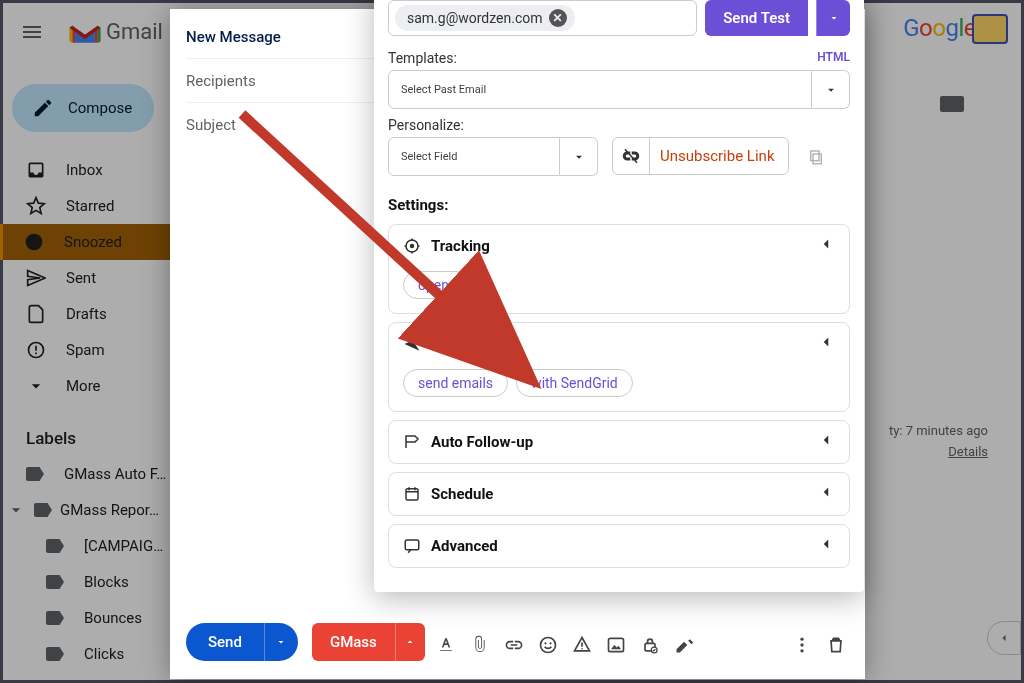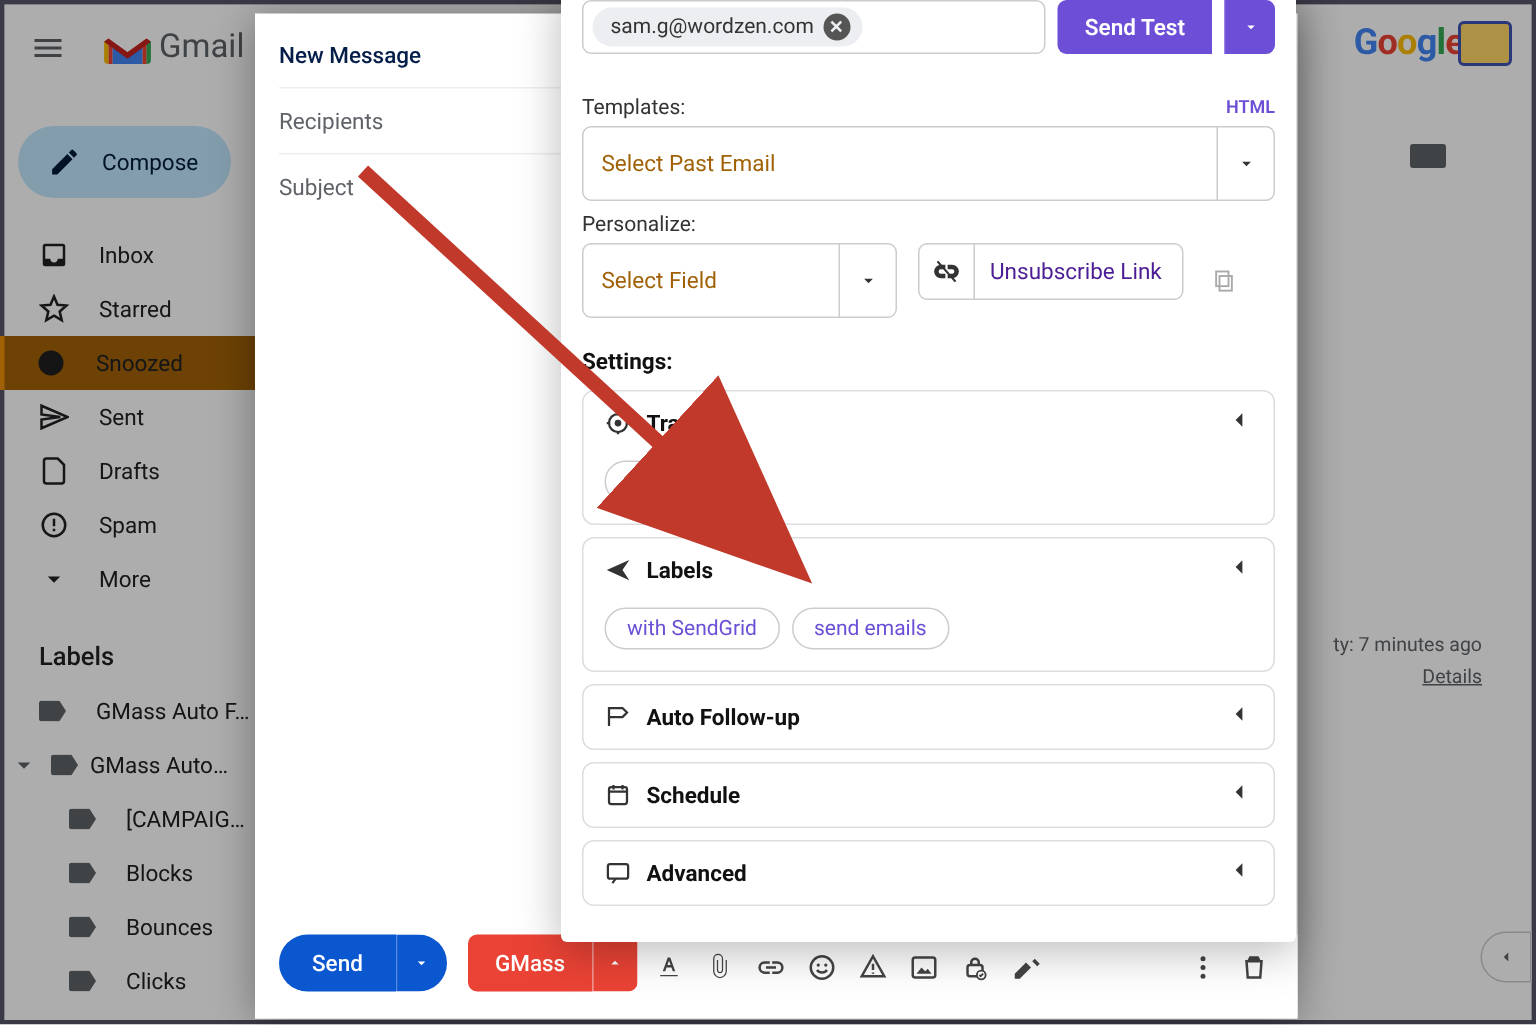--- a/index.html
+++ b/index.html
@@ -8,21 +8,21 @@
   .dim-overlay { position: absolute; inset: 3px; background: rgba(0,0,0,0.32); z-index: 50; pointer-events: none; }
 
   
   .gm-header { height: 64px; display: flex; align-items: center; padding: 0 16px; gap: 20px; position: relative; z-index: 10; }
   .gm-menu { width: 32px; height: 32px; display: flex; align-items: center; justify-content: center; color: #5f6368; }
   .gm-menu svg { width: 24px; height: 24px; fill: currentColor; }
   .gm-logo { display: flex; gap: 4px; font-size: 22px; color: #5f6368; }
   .gm-logo-icon { width: 34px; height: 26px; }
   .gm-search { margin-left: 40px; flex: 1; max-width: 520px; height: 46px; background: #f1f3f4; border-radius: 8px; display: flex; align-items: center; padding: 0 16px; color: #5f6368; gap: 16px; }
   .gm-search svg { width: 22px; height: 22px; fill: currentColor; }
-  .gm-google { position: absolute; right: 48px; top: 14px; font-size: 24px; font-weight: 700; color: #333; letter-spacing: -0.5px; }
+  .gm-google { position: absolute; right: 48px; top: 14px; font-size: 24px; font-weight: 400; color: #333; letter-spacing: -0.5px; }
   .gm-colormonitor { position: absolute; right: 16px; top: 14px; width: 36px; height: 30px; background: #ffd766; border: 2px solid #3f51b5; border-radius: 4px; }
 
   .gm-sidebar { position: absolute; top: 64px; left: 0; width: 256px; padding: 8px 0; z-index: 10; }
   .gm-compose { margin: 12px 8px 20px 12px; width: 142px; height: 48px; background: #c2e7ff; border-radius: 24px; display: flex; align-items: center; gap: 14px; padding: 0 20px; font-size: 15px; color: #001d35; }
   .gm-compose svg { width: 22px; height: 22px; fill: currentColor; }
   .gm-navitem { display: flex; align-items: center; height: 36px; padding: 0 12px 0 26px; gap: 20px; font-size: 15px; color: #202124; border-radius: 0 18px 18px 0; width: 250px; }
   .gm-navitem.active { background: #a16207; padding-left: 24px; }
   .gm-navitem svg { width: 20px; height: 20px; fill: #202124; }
   .gm-navitem.active svg { fill: #1f1f1f; }
   .gm-navitem-label { flex: 1; }
@@ -50,35 +50,35 @@
   .send-dd { background: #0b57d0; color: #fff; border-radius: 0 19px 19px 0; width: 34px; display: flex; align-items: center; justify-content: center; border-left: 1px solid rgba(255,255,255,0.3); }
   .gmass-split { display: flex; height: 38px; margin-left: 6px; }
   .gmass-btn { background: #ea4335; color: #fff; border-radius: 6px 0 0 6px; padding: 0 18px; display: flex; align-items: center; font-size: 15px; font-weight: 500; }
   .gmass-dd { background: #ea4335; color: #fff; border-radius: 0 6px 6px 0; width: 30px; display: flex; align-items: center; justify-content: center; border-left: 1px solid rgba(255,255,255,0.3); }
   .tool-icon { width: 26px; height: 44px; display: flex; align-items: center; justify-content: center; color: #444; }
   .tool-icon svg { width: 20px; height: 20px; fill: currentColor; }
   .tool-spacer { flex: 1; }
 
   
   .gmass-panel { position: absolute; left: 374px; top: -12px; width: 490px; background: #fff; z-index: 200; border-radius: 4px; box-shadow: 0 6px 30px rgba(0,0,0,0.28); padding: 12px 14px 16px; }
-  .test-row { display: flex; gap: 8px; align-items: stretch; margin-bottom: 28px; }
+  .test-row { display: flex; gap: 8px; align-items: stretch; margin-bottom: 14px; }
   .test-input { flex: 1; border: 1px solid #ccc; border-radius: 6px; padding: 4px 6px; display: flex; align-items: center; }
   .test-chip { background: #eceef1; border-radius: 14px; padding: 4px 8px 4px 12px; font-size: 14px; color: #333; display: inline-flex; align-items: center; gap: 6px; }
   .test-chip .x { width: 18px; height: 18px; background: #555; border-radius: 50%; color: #eceef1; display: flex; align-items: center; justify-content: center; font-size: 12px; font-weight: 700; }
   .sendtest-btn { background: #6c4fd6; color: #fff; border-radius: 6px 0 0 6px; padding: 0 18px; display: flex; align-items: center; font-weight: 600; font-size: 15px; }
   .sendtest-dd { background: #6c4fd6; color: #fff; width: 34px; border-radius: 0 6px 6px 0; display: flex; align-items: center; justify-content: center; border-left: 1px solid rgba(255,255,255,0.3); }
   .section-label { display: flex; justify-content: space-between; font-size: 14px; color: #333; margin-bottom: 4px; margin-top: 8px; }
   .section-label .mode { color: #6c4fd6; font-weight: 600; font-size: 12px; }
   .select-wrap { display: flex; }
-  .select-box { flex: 1; border: 1px solid #ccc; border-radius: 6px 0 0 6px; height: 50px; display: flex; align-items: center; padding: 0 12px; color: #a16207; font-size: 15px; }
+  .select-box { flex: 1; border: 1px solid #ccc; border-radius: 6px 0 0 6px; height: 39px; display: flex; align-items: center; padding: 0 12px; color: #404040; font-size: 11px; }
   .select-dd { width: 38px; border: 1px solid #ccc; border-left: none; border-radius: 0 6px 6px 0; display: flex; align-items: center; justify-content: center; }
   .pers-row { display: flex; gap: 14px; align-items: stretch; margin-top: 4px; }
   .unsub-btn { border: 1px solid #ccc; border-radius: 6px; height: 38px; display: flex; align-items: center; gap: 10px; padding: 0 14px; font-size: 15px; }
   .unsub-btn .micon { width: 38px; margin: -1px 0 -1px -15px; height: 38px; border-right: 1px solid #ccc; display:flex; align-items:center; justify-content:center; }
-  .unsub-btn .lbl { color: #4c1d95; }
+  .unsub-btn .lbl { color: #c2410c; }
   .copy-icon { width: 26px; display: flex; align-items: center; justify-content: center; color: #aaa; }
   .settings-title { font-weight: 700; color: #111; margin: 20px 0 10px; font-size: 15px; }
   .setting-card { border: 1px solid #ddd; border-radius: 8px; margin-bottom: 8px; overflow: hidden; }
   .setting-head { display: flex; align-items: center; gap: 10px; padding: 10px 14px; font-weight: 700; font-size: 15px; color: #111; }
   .setting-head .chev { margin-left: auto; }
   .setting-pills { padding: 4px 14px 14px; display: flex; gap: 8px; }
   .pill { border: 1px solid #ccc; border-radius: 16px; padding: 5px 14px; font-size: 14px; color: #6c4fd6; background: #fff; }
   .setting-head svg, .setting-head .chev svg { width: 18px; height: 18px; fill: #333; }
 
   
@@ -171,21 +171,21 @@
   <div class="gm-labels-header">Labels</div>
   <div class="gm-navitem">
     <span class="gm-tag-icon"></span>
     <span class="gm-navitem-label">GMass Auto F…</span>
   </div>
   <div class="gm-navitem" style="padding-left:6px; gap:8px;">
     <svg class="gm-chev" viewBox="0 0 24 24">
         <path d="M7 10l5 5 5-5z" fill="#5f6368"></path>
       </svg>
     <span class="gm-tag-icon"></span>
-    <span class="gm-navitem-label">GMass Auto…</span>
+    <span class="gm-navitem-label">GMass Repor…</span>
   </div>
   <div class="gm-navitem gm-sublabel">
     <span class="gm-tag-icon"></span>
     <span class="gm-navitem-label">[CAMPAIG…</span>
   </div>
   <div class="gm-navitem gm-sublabel">
     <span class="gm-tag-icon"></span>
     <span class="gm-navitem-label">Blocks</span>
   </div>
   <div class="gm-navitem gm-sublabel">
@@ -389,22 +389,22 @@
     <div class="setting-head">
       <svg viewBox="0 0 24 24">
           <path d="M2 12l20-9-6 9 6 9-20-9z"></path>
         </svg>
       <span>Labels</span>
       <span class="chev"><svg viewBox="0 0 24 24">
             <path d="M15 6l-6 6 6 6z"></path>
           </svg></span>
     </div>
     <div class="setting-pills">
+      <span class="pill">send emails</span>
       <span class="pill">with SendGrid</span>
-      <span class="pill">send emails</span>
     </div>
   </div>
 
   <div class="setting-card">
     <div class="setting-head">
       <svg viewBox="0 0 24 24">
           <path d="M4 4h12l4 4-4 4H4V4zm0 8v8" fill="none" stroke="#333" stroke-width="2"></path>
         </svg>
       <span>Auto Follow-up</span>
       <span class="chev"><svg viewBox="0 0 24 24">

